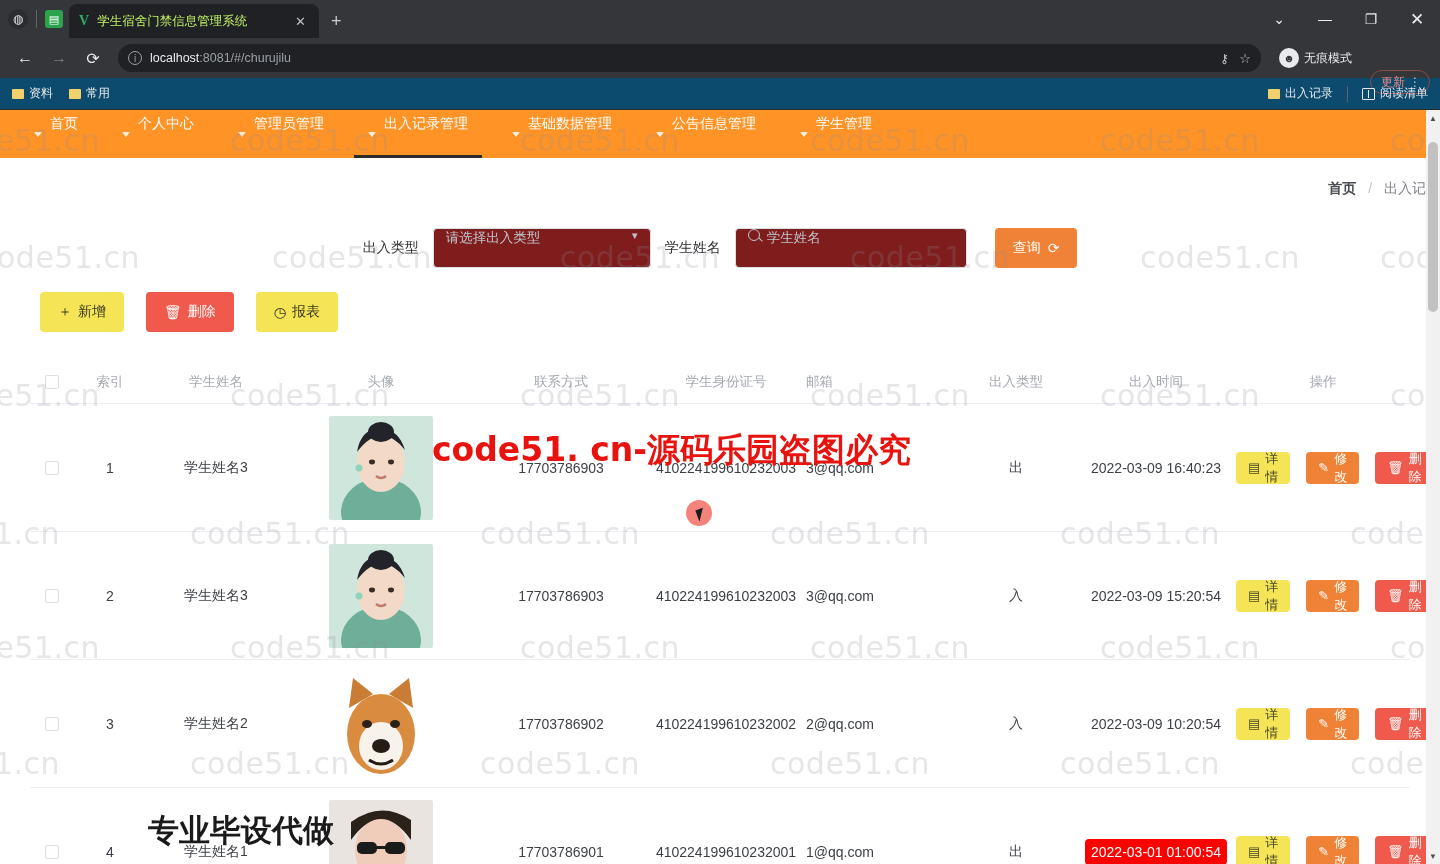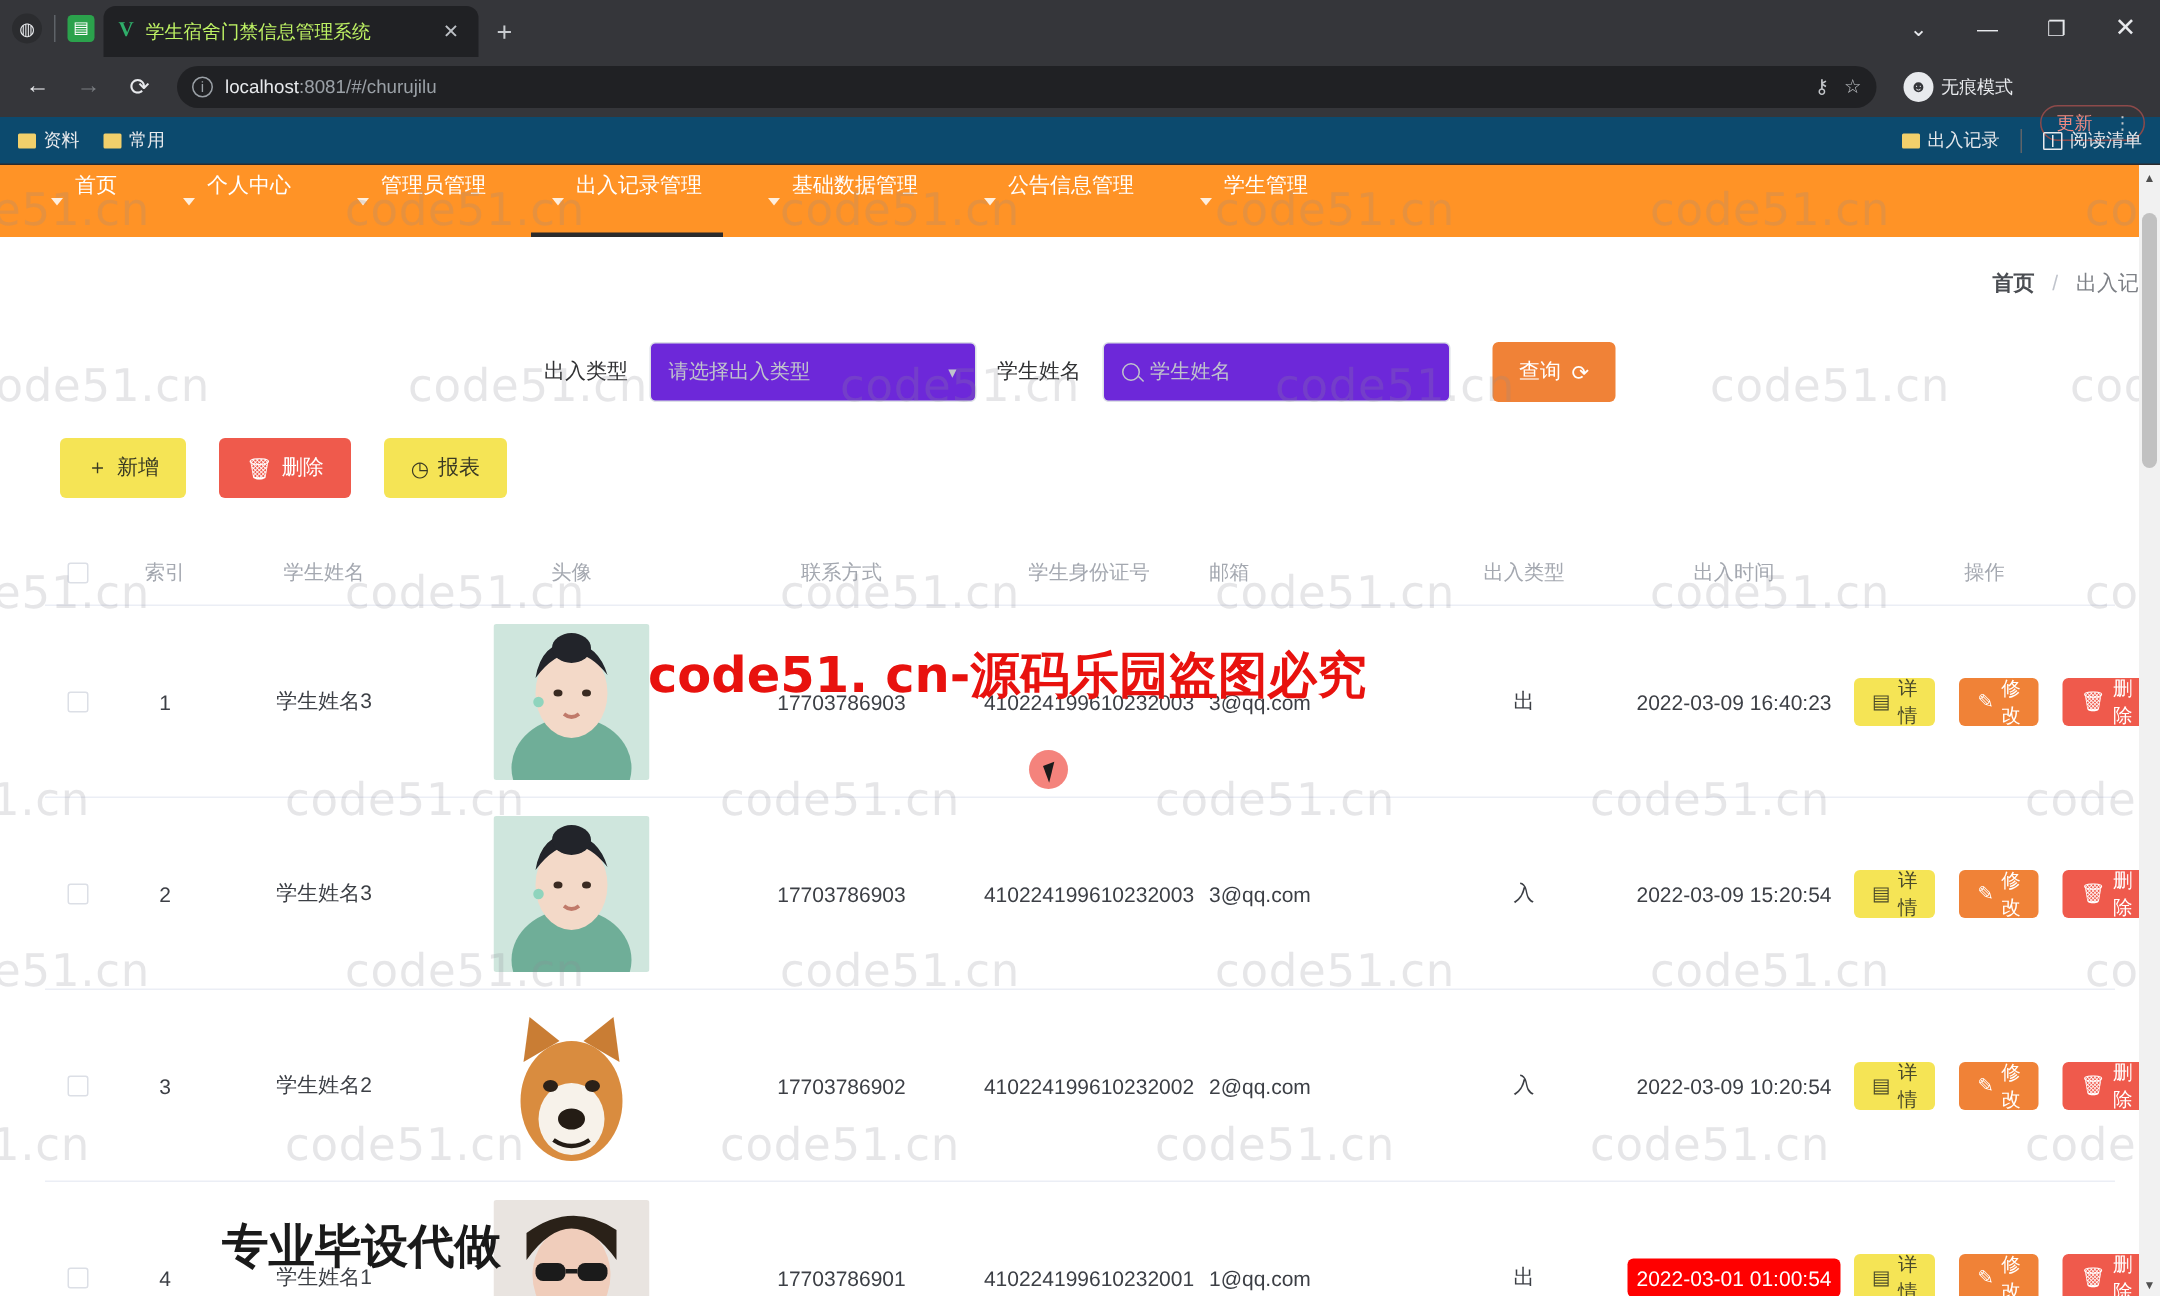--- a/index.html
+++ b/index.html
@@ -57,21 +57,21 @@
   .omni-url { font-size:12.5px; color:#9aa0a6; white-space:nowrap; }
   .omni-url b { color:#e8eaed; font-weight:normal; }
   .omni-actions { margin-left:auto; display:flex; align-items:center; gap:10px; color:#c3c6ca; font-size:13px;}
   .incognito {
     display:flex;align-items:center;gap:5px; padding:0 8px; height:26px; color:#e8eaed; font-size:12px;
   }
   .incog-badge{width:20px;height:20px;border-radius:50%;background:#e8eaed;color:#35363a;
     font-size:11px;display:flex;align-items:center;justify-content:center;}
   .update-pill {
     border:1px solid #8d4a4a; border-radius:12px; height:24px; display:flex; align-items:center;
-    gap:14px; padding:0 8px 0 10px; margin-left:6px;margin-top:48px;
+    gap:4px; padding:0 8px 0 10px; margin-left:6px;margin-top:48px;
   }
   .update-pill .txt{color:#f28b82;font-size:12px;}
   .update-pill .dots{color:#c3c6ca;font-size:12px;}
 
   .chrome-bookmarks {
     height: 32px; background: #0c4a6e; display:flex; align-items:center; padding: 0 12px; gap: 16px;
     border-bottom: 1px solid #2a2b2e;
   }
   .bm { display:flex; align-items:center; gap:5px; color:#e8eaed; font-size:12px; }
   .folder { width:12px;height:10px;background:#f2d06b;border-radius:1px; }
@@ -106,22 +106,22 @@
     text-align:right; padding: 22px 0 16px 0; font-size: 14px; color:#7d8086;
   }
   .breadcrumb .home { color:#4a4d52; font-weight:bold; }
   .breadcrumb .sl { margin: 0 8px; color:#c0c4cc; }
 
   .filterbar {
     display:flex; align-items:center; justify-content:center; gap:14px; padding: 14px 0 10px 0;
   }
   .f-label { font-size:14px; color:#303133; }
   .f-select, .f-input {
-    height: 40px; border:1px solid #dcdfe6; border-radius:4px; background:#6d28d9;
-    display:flex; align-items:center; padding: 0 12px; font-size:13.5px; color:#c0c4cc;
+    height: 40px; border:1px solid #dcdfe6; border-radius:4px; background:#7f1d1d;
+    display:flex; align-items:flex-start; padding: 0 12px; font-size:13.5px; color:#c0c4cc;
   }
   .f-select { width: 218px; justify-content:space-between; }
   .f-select .cvd { color:#c0c4cc; font-size:11px; }
   .f-input { width: 232px; gap:7px; }
   .f-input .mag {
     width:12px;height:12px;border:1.4px solid #c0c4cc;border-radius:50%;position:relative;flex:none;
   }
   .f-input .mag::after{content:"";position:absolute;width:5px;height:1.4px;background:#c0c4cc;
     transform:rotate(45deg);right:-4px;bottom:0px;}
   .btn-search {

